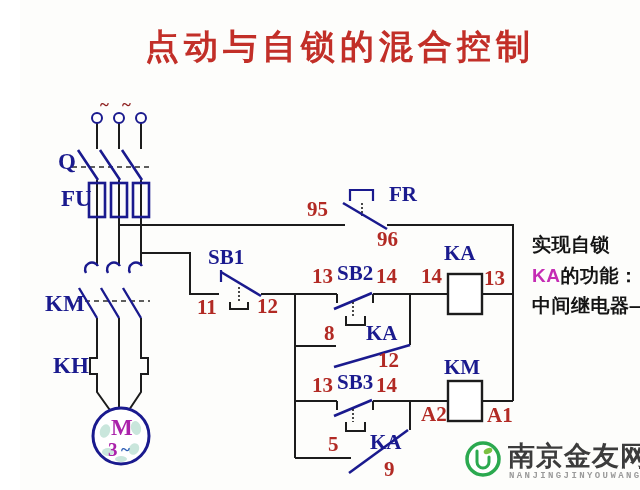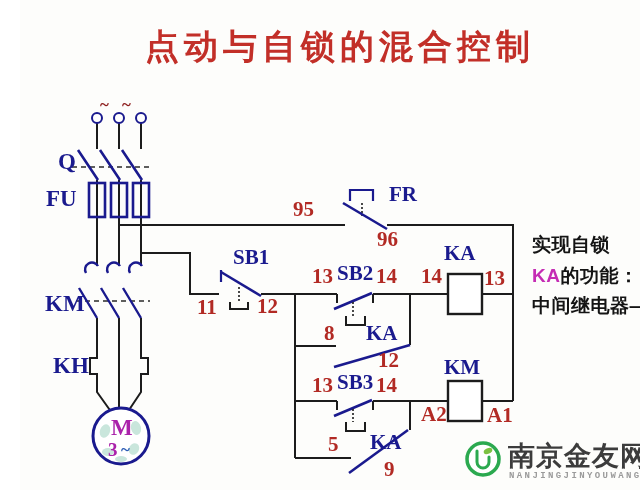--- a/index.html
+++ b/index.html
@@ -136,32 +136,32 @@
 
     <path d="M329,473 L388,430" stroke="#1a1a8e" stroke-width="2.6" fill="none"></path>
 
     <rect x="428" y="274" width="34" height="40" fill="#ffffff" stroke="#1c1c1c" stroke-width="2.4"></rect>
     <rect x="428" y="381" width="34" height="40" fill="#ffffff" stroke="#1c1c1c" stroke-width="2.4"></rect>
   </svg>
 
   <div class="lbl tilde" style="left:80px;top:96px">~</div>
   <div class="lbl tilde" style="left:102px;top:96px">~</div>
   <div class="lbl navy big" style="left:38px;top:150px">Q</div>
-  <div class="lbl navy big" style="left:26px;top:187px">FU</div>
+  <div class="lbl navy big" style="left:41px;top:187px">FU</div>
   <div class="lbl navy big" style="left:25px;top:292px">KM</div>
   <div class="lbl navy big" style="left:33px;top:354px">KH</div>
   <div class="lbl motor-m" style="left:91px;top:416px">M</div>
   <div class="lbl motor-3" style="left:88px;top:440px">3</div>
   <div class="lbl motor-t" style="left:101px;top:441px">~</div>
 
-  <div class="lbl red" style="left:273px;top:199px">95</div>
+  <div class="lbl red" style="left:287px;top:199px">95</div>
   <div class="lbl navy" style="left:369px;top:184px">FR</div>
   <div class="lbl red" style="left:357px;top:229px">96</div>
 
-  <div class="lbl navy" style="left:213px;top:247px">SB1</div>
+  <div class="lbl navy" style="left:188px;top:247px">SB1</div>
   <div class="lbl red" style="left:177px;top:297px">11</div>
   <div class="lbl red" style="left:237px;top:296px">12</div>
 
   <div class="lbl red" style="left:292px;top:266px">13</div>
   <div class="lbl navy" style="left:317px;top:263px">SB2</div>
   <div class="lbl red" style="left:356px;top:266px">14</div>
 
   <div class="lbl red" style="left:401px;top:266px">14</div>
   <div class="lbl navy" style="left:424px;top:243px">KA</div>
   <div class="lbl red" style="left:464px;top:268px">13</div>

